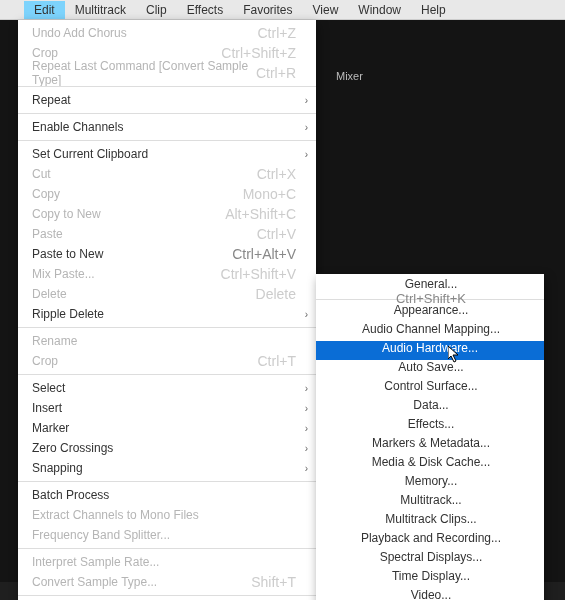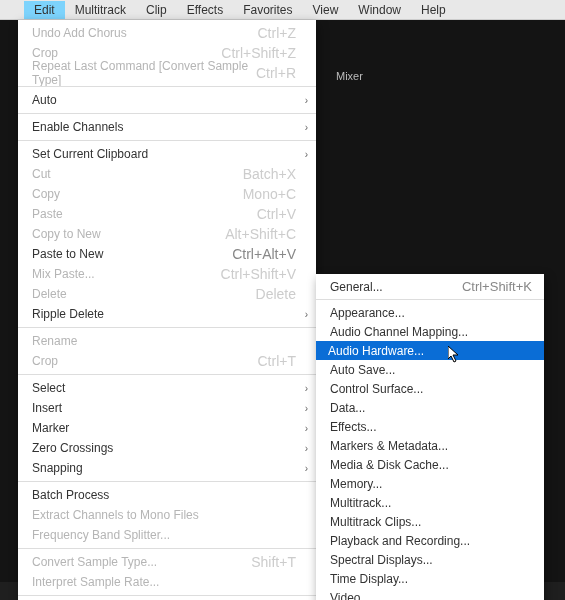--- a/index.html
+++ b/index.html
@@ -83,20 +83,21 @@
   background: #fff;
   box-shadow: 2px 4px 10px rgba(0,0,0,0.4);
   color: #333;
   padding: 3px 0;
 }
 .pref-row {
   display: flex;
   align-items: center;
   height: 19px;
   padding: 0 12px 0 14px;
+  flex-direction: column;
 }
 .pref-row.sep {
   height: 0;
   border-top: 1px solid #ddd;
   margin: 3px 0;
 }
 .pref-row .label { flex: 1; }
 .pref-row .shortcut { color: #888; font-size: 13px; }
 .pref-row.highlighted { background: #0a6dd6; color: #fff; padding-left: 12px; }
 .cursor {
@@ -148,49 +149,49 @@
     <div class="menu-row disabled">
       <span class="label">Crop</span>
       <span class="shortcut">Ctrl+Shift+Z</span>
     </div>
     <div class="menu-row disabled">
       <span class="label">Repeat Last Command [Convert Sample Type]</span>
       <span class="shortcut">Ctrl+R</span>
     </div>
     <div class="menu-row sep"></div>
     <div class="menu-row">
-      <span class="label">Auto</span>
+      <span class="label">Repeat</span>
       <span class="submenu-arrow">›</span>
     </div>
     <div class="menu-row sep"></div>
     <div class="menu-row">
       <span class="label">Enable Channels</span>
       <span class="submenu-arrow">›</span>
     </div>
     <div class="menu-row sep"></div>
     <div class="menu-row">
       <span class="label">Set Current Clipboard</span>
       <span class="submenu-arrow">›</span>
     </div>
     <div class="menu-row disabled">
       <span class="label">Cut</span>
-      <span class="shortcut">Batch+X</span>
+      <span class="shortcut">Ctrl+X</span>
     </div>
     <div class="menu-row disabled">
       <span class="label">Copy</span>
       <span class="shortcut">Mono+C</span>
     </div>
     <div class="menu-row disabled">
+      <span class="label">Copy to New</span>
+      <span class="shortcut">Alt+Shift+C</span>
+    </div>
+    <div class="menu-row disabled">
       <span class="label">Paste</span>
       <span class="shortcut">Ctrl+V</span>
     </div>
-    <div class="menu-row disabled">
-      <span class="label">Copy to New</span>
-      <span class="shortcut">Alt+Shift+C</span>
-    </div>
     <div class="menu-row">
       <span class="label">Paste to New</span>
       <span class="shortcut">Ctrl+Alt+V</span>
     </div>
     <div class="menu-row disabled">
       <span class="label">Mix Paste...</span>
       <span class="shortcut">Ctrl+Shift+V</span>
     </div>
     <div class="menu-row disabled">
       <span class="label">Delete</span>
@@ -234,25 +235,25 @@
       <span class="label">Batch Process</span>
     </div>
     <div class="menu-row disabled">
       <span class="label">Extract Channels to Mono Files</span>
     </div>
     <div class="menu-row disabled">
       <span class="label">Frequency Band Splitter...</span>
     </div>
     <div class="menu-row sep"></div>
     <div class="menu-row disabled">
+      <span class="label">Interpret Sample Rate...</span>
+    </div>
+    <div class="menu-row disabled">
       <span class="label">Convert Sample Type...</span>
       <span class="shortcut">Shift+T</span>
-    </div>
-    <div class="menu-row disabled">
-      <span class="label">Interpret Sample Rate...</span>
     </div>
     <div class="menu-row sep"></div>
     <div class="menu-row disabled"></div>
   </div>
 <div class="pref-submenu">
     <div class="pref-row">
       <span class="label">General...</span>
       <span class="shortcut">Ctrl+Shift+K</span>
     </div>
     <div class="pref-row sep"></div>

